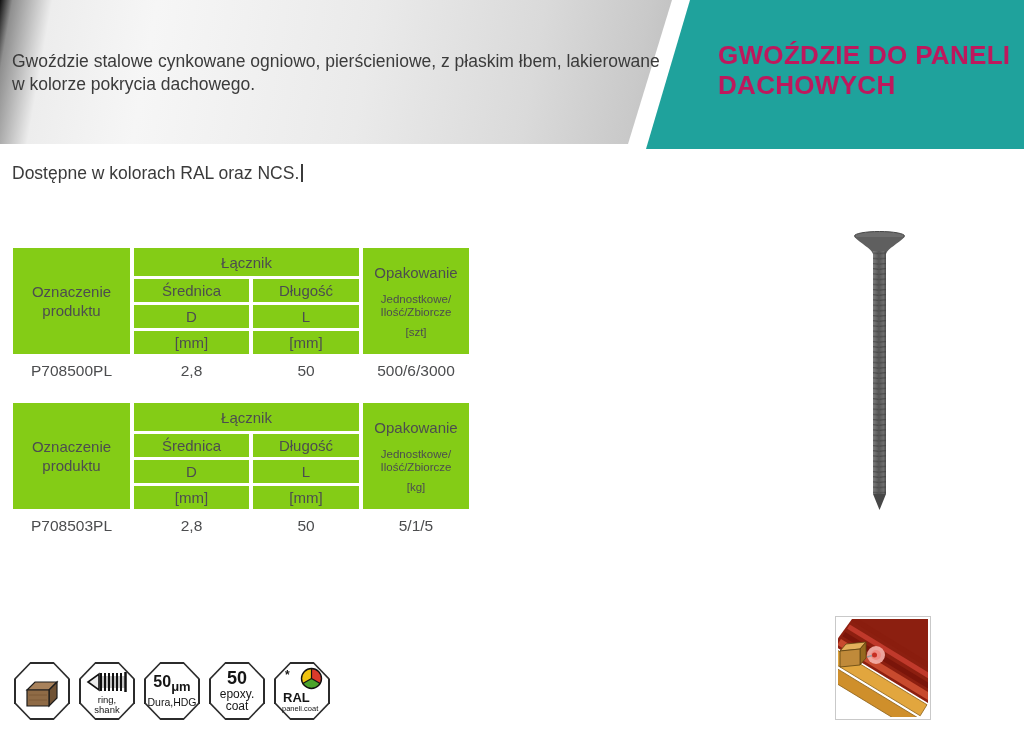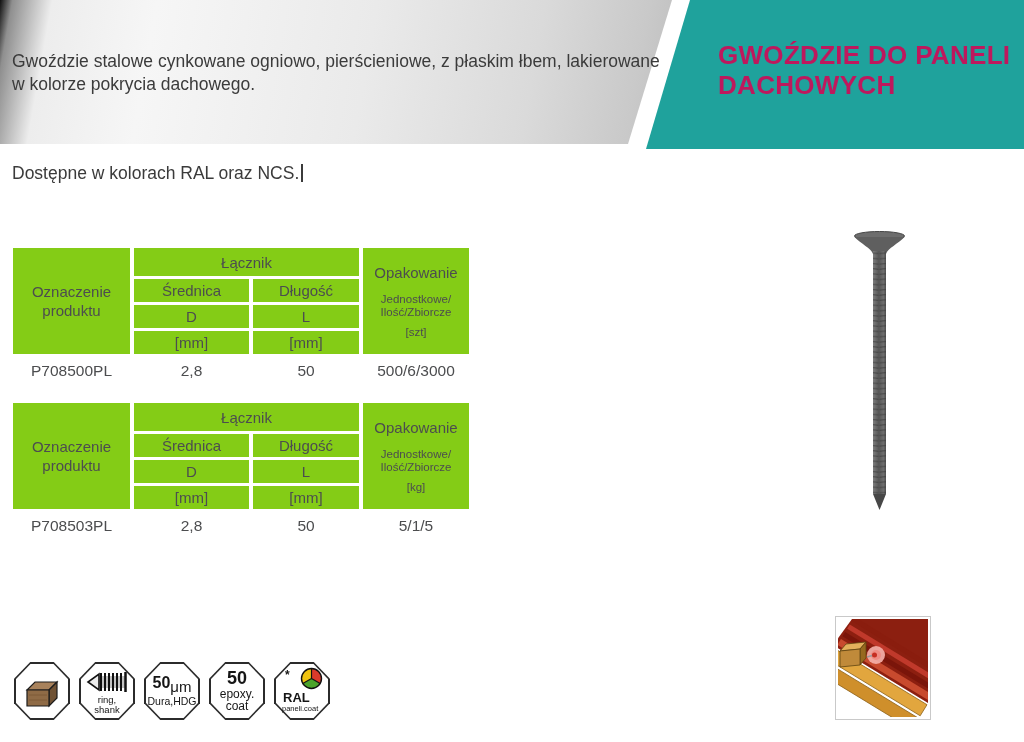--- a/index.html
+++ b/index.html
@@ -52,21 +52,21 @@
   .badge{position:relative;width:56px;height:58px;}
   .oct{position:absolute;inset:0;background:#2b2b2b;
     clip-path:polygon(29% 0,71% 0,100% 29%,100% 71%,71% 100%,29% 100%,0 71%,0 29%);}
   .oct-in{position:absolute;inset:1.6px;background:#ffffff;
     clip-path:polygon(29% 0,71% 0,100% 29%,100% 71%,71% 100%,29% 100%,0 71%,0 29%);}
   .bc{position:absolute;inset:0;display:flex;flex-direction:column;align-items:center;
     justify-content:center;color:#151515;}
   .b2 .glyph{margin-top:2px;}
   .b2 .lbl{font-size:9.5px;line-height:9.5px;white-space:pre-line;text-align:center;margin-top:1px;}
   .b3 .val{font-size:16px;font-weight:bold;line-height:16px;}
-  .b3 .val sub{font-size:15px;font-weight:normal;}
+  .b3 .val sub{font-size:13px;font-weight:bold;}
   .b3 .lbl{font-size:10.5px;margin-top:0;}
   .b4 .val{font-size:18px;font-weight:bold;line-height:17px;}
   .b4 .lbl{font-size:12px;line-height:12px;white-space:pre-line;text-align:center;margin-top:1px;}
   .b5 .star{position:absolute;left:11px;top:6px;font-size:12px;font-weight:bold;}
   .b5 .pie{position:absolute;right:7px;top:5px;}
   .b5 .ral{position:absolute;left:9px;top:28px;font-size:13px;font-weight:bold;}
   .b5 .lbl{position:absolute;left:8px;top:42px;font-size:7.5px;}
 
   
   .roof{position:absolute;left:835px;top:616px;width:96px;height:104px;border:1px solid #c9c9c9;

